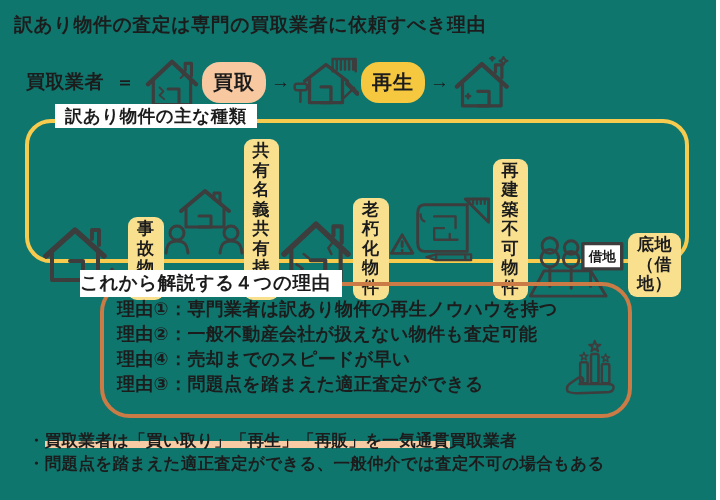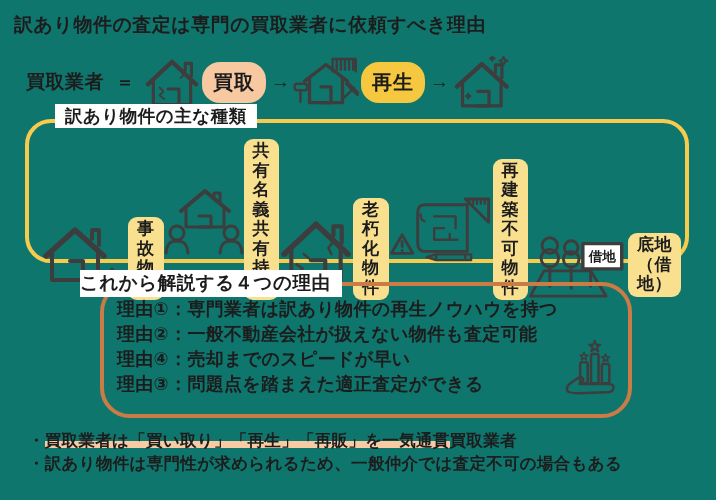--- a/index.html
+++ b/index.html
@@ -198,17 +198,17 @@
       <path class="s2" transform="translate(53.5,22) scale(0.72)" d="M0 -7 L1.7 -2.2 L6.7 -2.2 L2.7 0.8 L4.1 5.7 L0 2.8 L-4.1 5.7 L-2.7 0.8 L-6.7 -2.2 L-1.7 -2.2 Z"></path>
       <path class="s3" d="M8 62 Q5 55 13 51 L20 46 Q24 43 26 46 Q28 49 24 52 L22 53 L56 53 Q64 53 63 58 Q62 63 54 63 L20 64 Q12 64 8 62 Z"></path>
     </svg>
   </div>
 
   <div class="notes">
     <div class="note-line">
       <span>・</span><span class="hl">買取業者は「買い取り」「再生」「再販」を一気通貫</span><span>買取業者</span>
     </div>
     <div class="note-line">
-      <span>・</span><span>訳あり物件は専門性が求められるため、一般仲介では査定不可の場合もある</span>
+      <span>・</span><span>問題点を踏まえた適正査定ができる、一般仲介では査定不可の場合もある</span>
     </div>
   </div>
 
 </div>
 
 </body></html>

